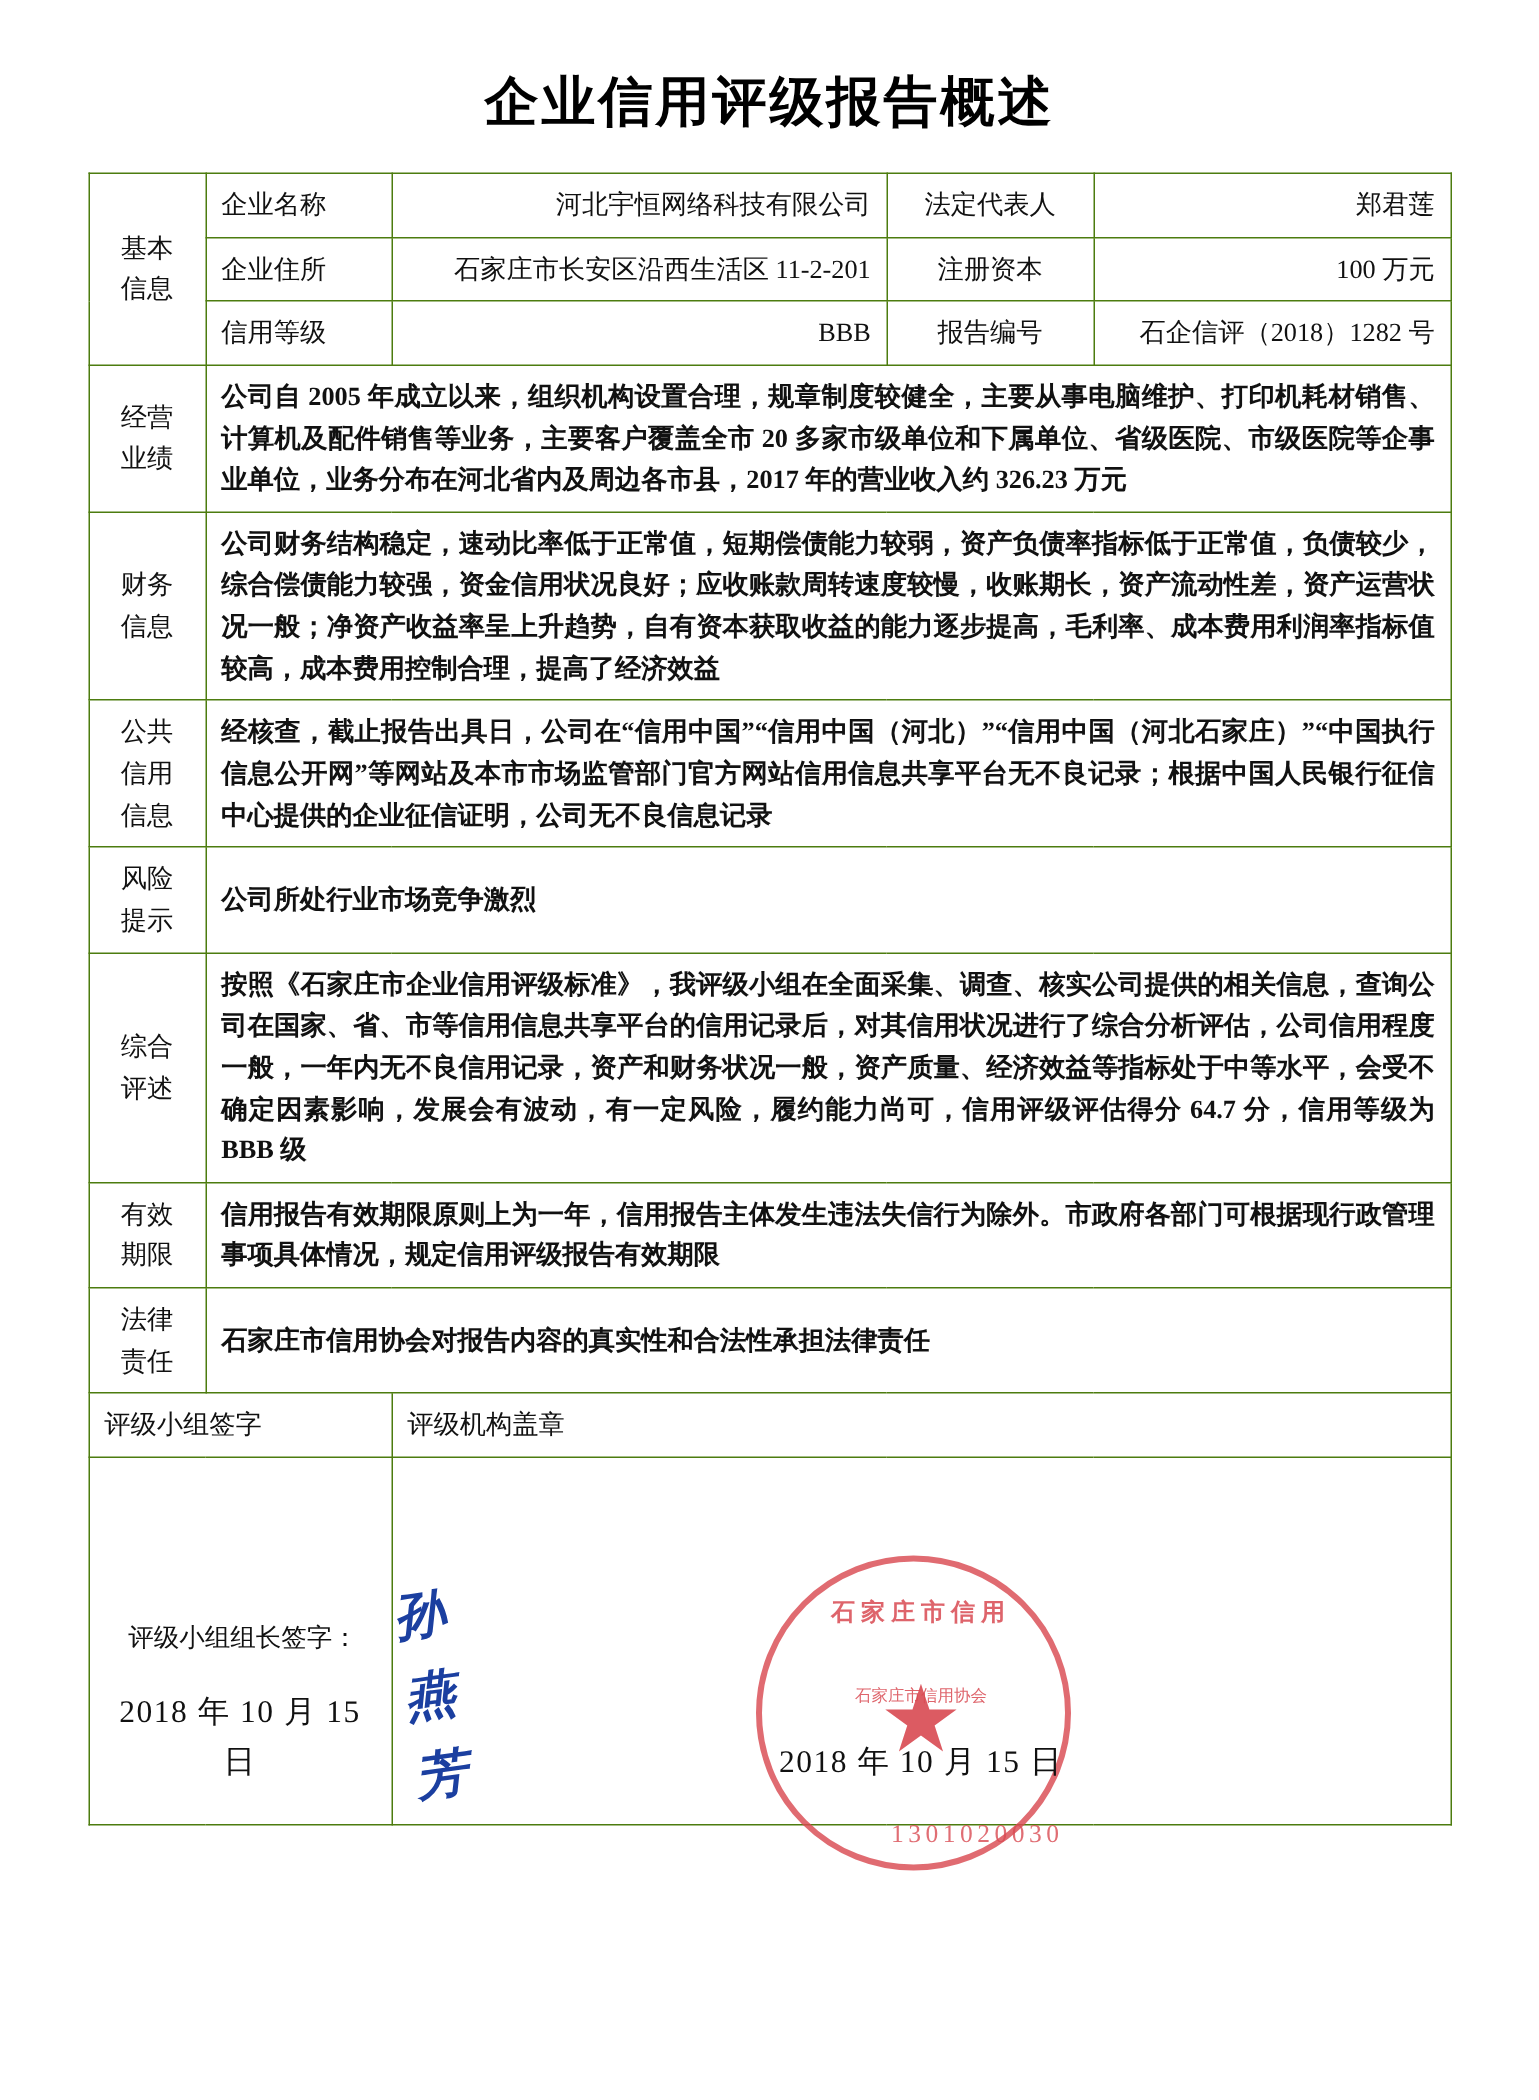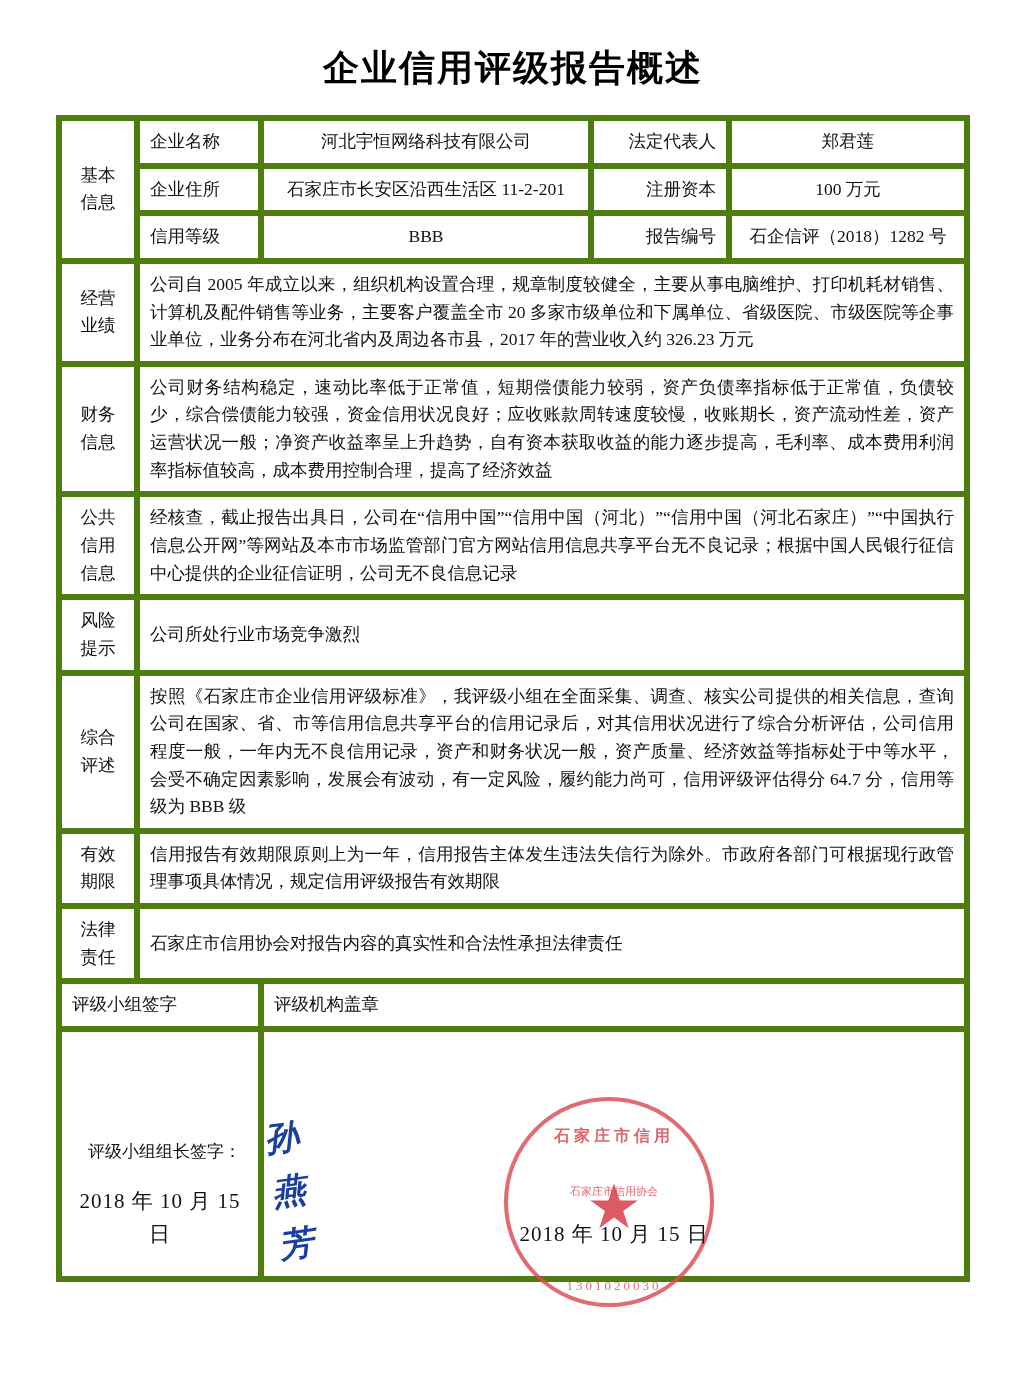--- a/index.html
+++ b/index.html
@@ -31,53 +31,54 @@
     font-family: Liberation Sans, sans-serif;
     color: #000;
   }
   table.main {
     border-collapse: collapse;
     width: 908px;
     margin: 0 auto;
     table-layout: fixed;
   }
   table.main td {
-    border: 6px solid #4d7c0f;
+    border: 1px solid #4d7c0f;
     padding: 7px 10px;
     vertical-align: middle;
     font-size: 17.5px;
     line-height: 1.58;
     color: #111;
   }
   td.label {
     width: 78px;
     text-align: center;
     padding: 6px 4px;
     font-size: 17.5px;
     line-height: 1.5;
   }
   td.sublabel {
     width: 120px;
     text-align: left;
     padding-left: 12px;
     white-space: nowrap;
   }
   td.val {
-    text-align: center;
+    text-align: right;
   }
   td.midlabel {
     width: 124px;
-    text-align: right;
+    text-align: center;
     padding-left: 12px;
     white-space: nowrap;
   }
   td.body {
     text-align: justify;
     padding: 9px 12px 10px 12px;
     line-height: 1.62;
+    font-weight: bold;
   }
   .label-line { display: block; }
   .sig-head {
     text-align: left;
     font-size: 17.5px;
     padding: 10px 0;
   }
   td.sig-cell {
     height: 230px;
     vertical-align: top;
@@ -155,22 +156,22 @@
     letter-spacing: 4px;
     opacity: 0.85;
     font-weight: bold;
   }
   .stamp-text-bottom {
     position: absolute;
     left: 50%;
     bottom: 20px;
     transform: translateX(-50%);
     width: 190px;
-    text-align: center;
-    font-size: 13px;
+    text-align: right;
+    font-size: 17px;
     color: #d94a52;
     letter-spacing: 3px;
     opacity: 0.8;
   }
   .stamp-mid {
     position: absolute;
     left: 50%;
     top: 86px;
     transform: translateX(-50%);
     width: 200px;

